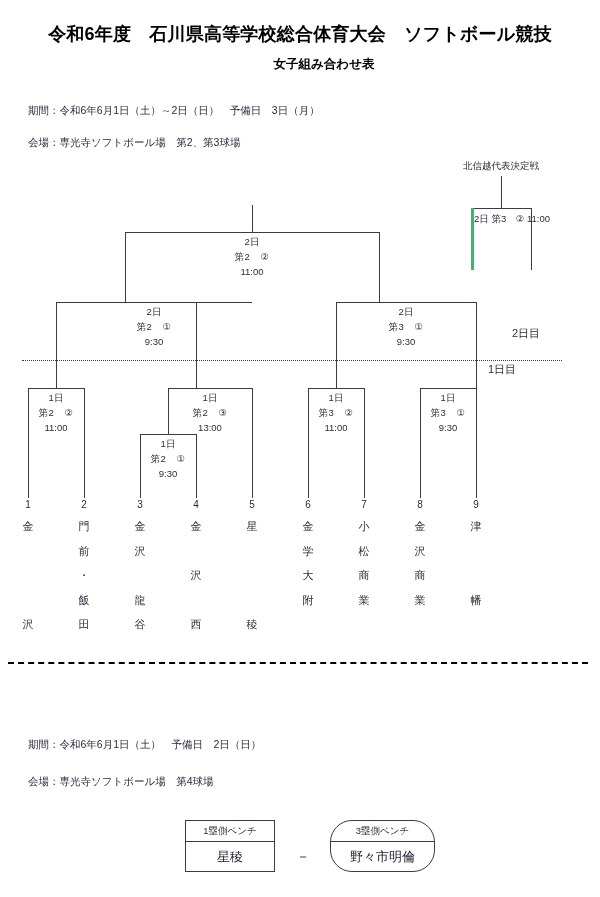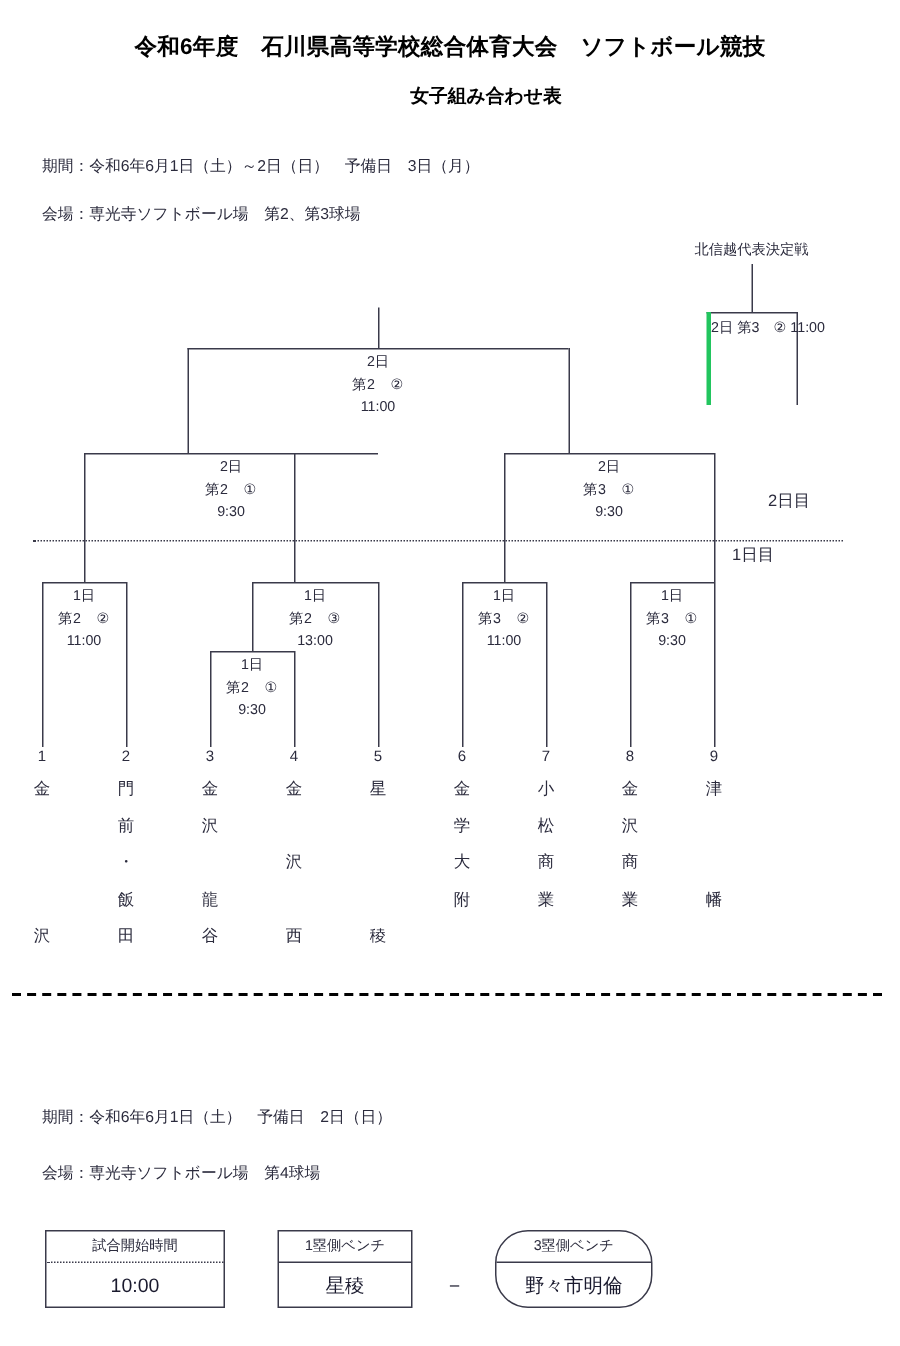--- a/index.html
+++ b/index.html
@@ -22,21 +22,21 @@
     width: 600px;
     height: 897px;
   }
 
   
   .doc-title {
     position: absolute;
     left: 0; top: 22px;
     width: 600px;
     text-align: center;
-    font-size: 15px;
+    font-size: 18px;
     font-weight: bold;
     letter-spacing: 0.2px;
     color: #000;
     white-space: pre;
   }
   .section-title {
     position: absolute;
     left: 0;
     width: 600px;
     text-align: center;
@@ -348,24 +348,20 @@
 
 
 幡</span>
   </div>
 
   <div class="section-divider"></div>
 
   <div class="info-line" id="men-period">期間：令和6年6月1日（土）　予備日　2日（日）</div>
   <div class="info-line" id="men-venue">会場：専光寺ソフトボール場　第4球場</div>
 
-  <div class="mtable dotted-sep" style="left:30px; top:820px; width:120px;">
-    <div class="mt-head">試合開始時間</div>
-    <div class="mt-body">10:00</div>
-  </div>
 
   <div class="mtable solid-sep" style="left:185px; top:820px; width:90px;">
     <div class="mt-head">1塁側ベンチ</div>
     <div class="mt-body">星稜</div>
   </div>
 
   <div class="vs-dash" style="left:296px; top:848px;">－</div>
 
   <div class="mtable solid-sep" style="left:330px; top:820px; width:105px;border-radius:22px;">
     <div class="mt-head">3塁側ベンチ</div>

